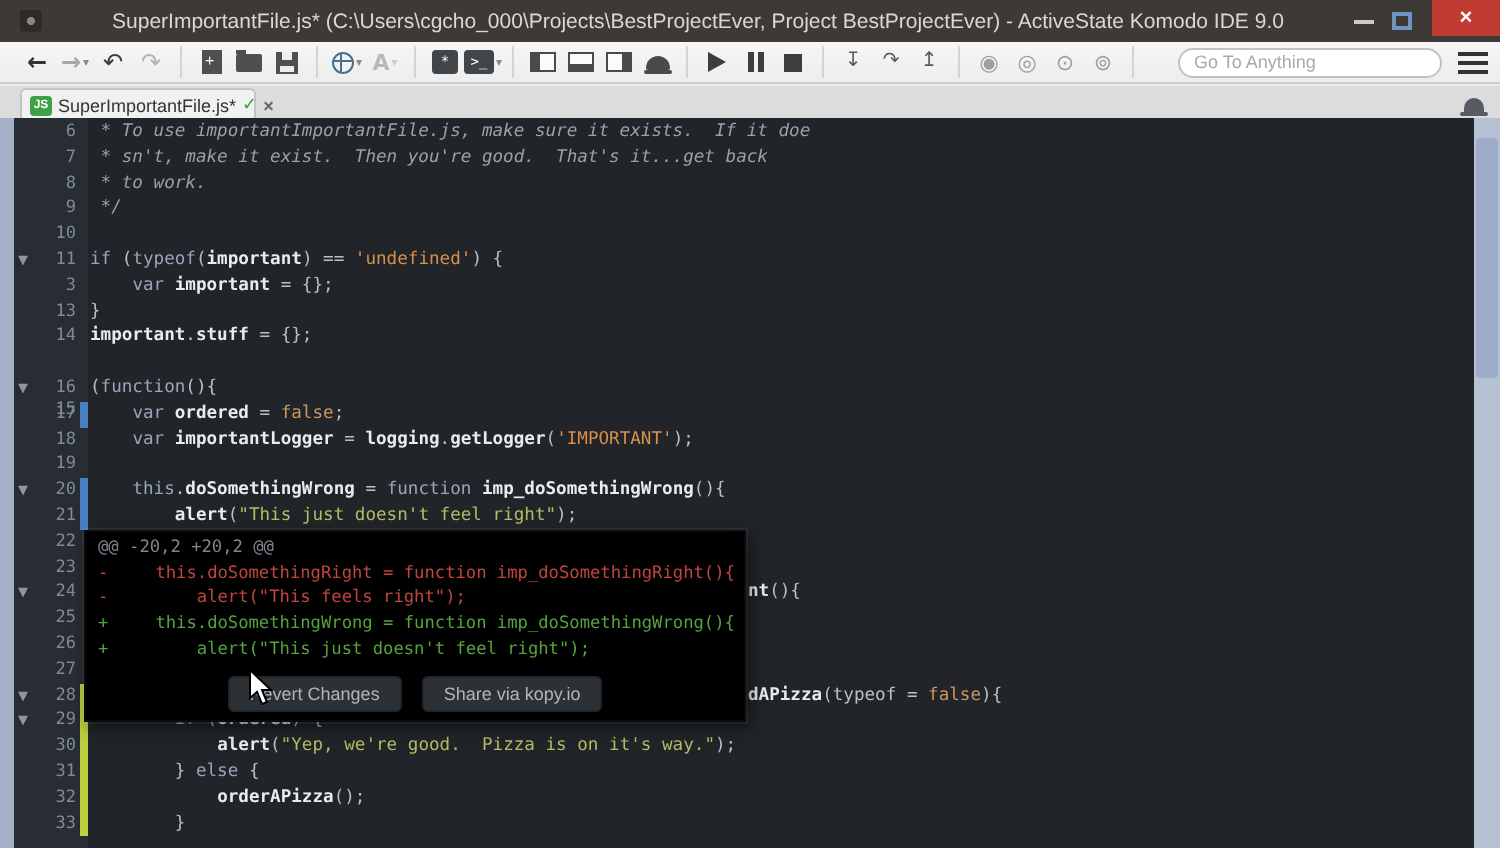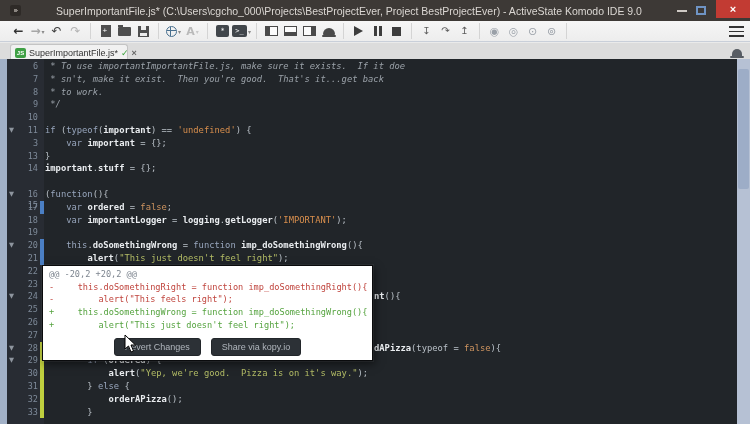--- a/index.html
+++ b/index.html
@@ -85,21 +85,21 @@
   .t-row { left:374px; }
   .tk-c { color:#9aa1a8; font-style:italic; }
   .tk-k { color:#98a6bd; }
   .tk-i { color:#e9ecef; font-weight:bold; }
   .tk-p { color:#b9c0c7; }
   .tk-s1 { color:#d98f4d; }
   .tk-s2 { color:#b4bd66; }
   .tk-b { color:#cf9560; }
 
   
-  .popup { position:absolute; left:42px; top:205.8px; width:331px; height:96px; background:#ffffff;
+  .popup { position:absolute; left:42px; top:205.8px; width:331px; height:96px; background:#000000;
     border:1px solid #0a0b0d; box-shadow:0 0 0 1px rgba(255,255,255,0.05), 2px 3px 8px rgba(0,0,0,0.5); z-index:5; padding-top:2px; }
   .ph { height:12.8px; line-height:12.8px; padding-left:6px; color:#7d858f;
     font-family:"DejaVu Sans Mono", monospace; font-size:8.6px; white-space:pre; }
   .dl { height:12.8px; line-height:12.8px; display:flex; font-family:"DejaVu Sans Mono", monospace; font-size:8.6px; white-space:pre; }
   .dl .sg { width:14px; padding-left:6px; flex:0 0 auto; }
   .dl-del { color:#c0453e; }
   .dl-add { color:#55a33f; }
   .pbtns { margin-top:6px; display:flex; justify-content:center; gap:10px; }
   .pbtn { background:#2c3136; color:#b0b6bd; border:1px solid #22262a; border-radius:3px;
     font-family:"Liberation Sans", sans-serif; font-size:9px; padding:3px 10px; cursor:pointer; }
@@ -222,20 +222,21 @@
           <span class="gl circ">◎</span>
         </span>
         <span class="tbi">
           <span class="gl circ">⊙</span>
         </span>
         <span class="tbi">
           <span class="gl circ">⊚</span>
         </span>
       </span>
       <span class="tb-spacer"></span>
+    <input class="goto" placeholder="Go To Anything" style="">
     <span class="ic-menu"></span>
   </div>
 
   <div class="tabbar">
     <div class="tab">
       <span class="badge">JS</span>
       <span class="tablabel">SuperImportantFile.js*</span>
       <span class="tabcheck">✓</span>
       <span class="tabclose">×</span>
     </div>

